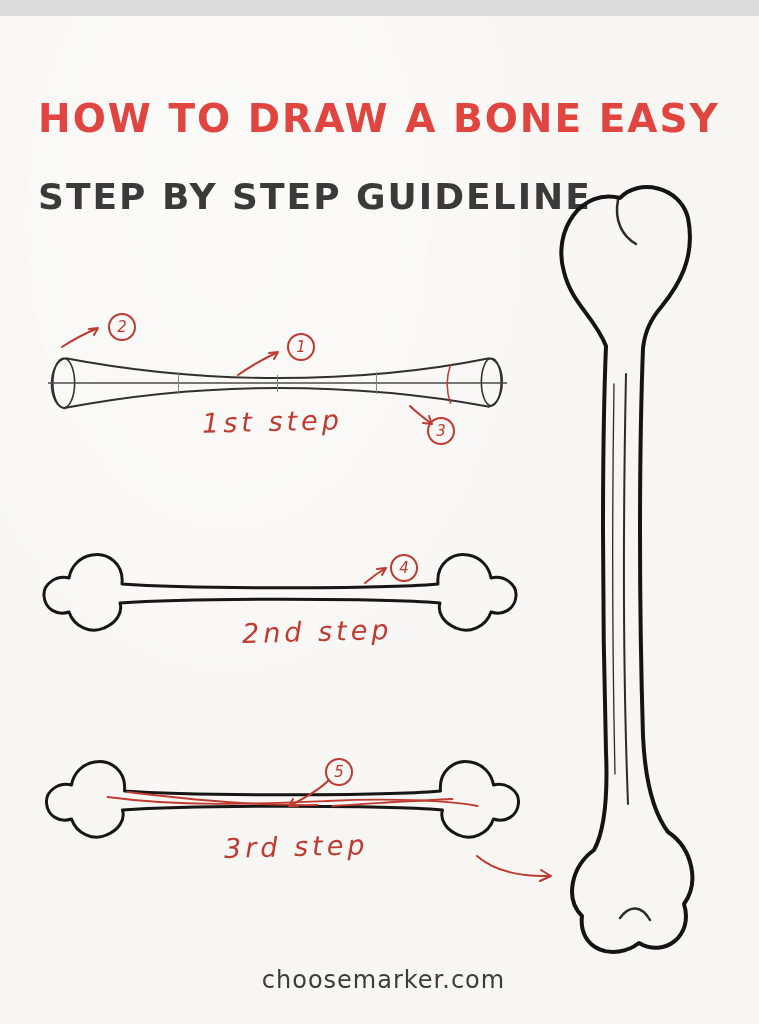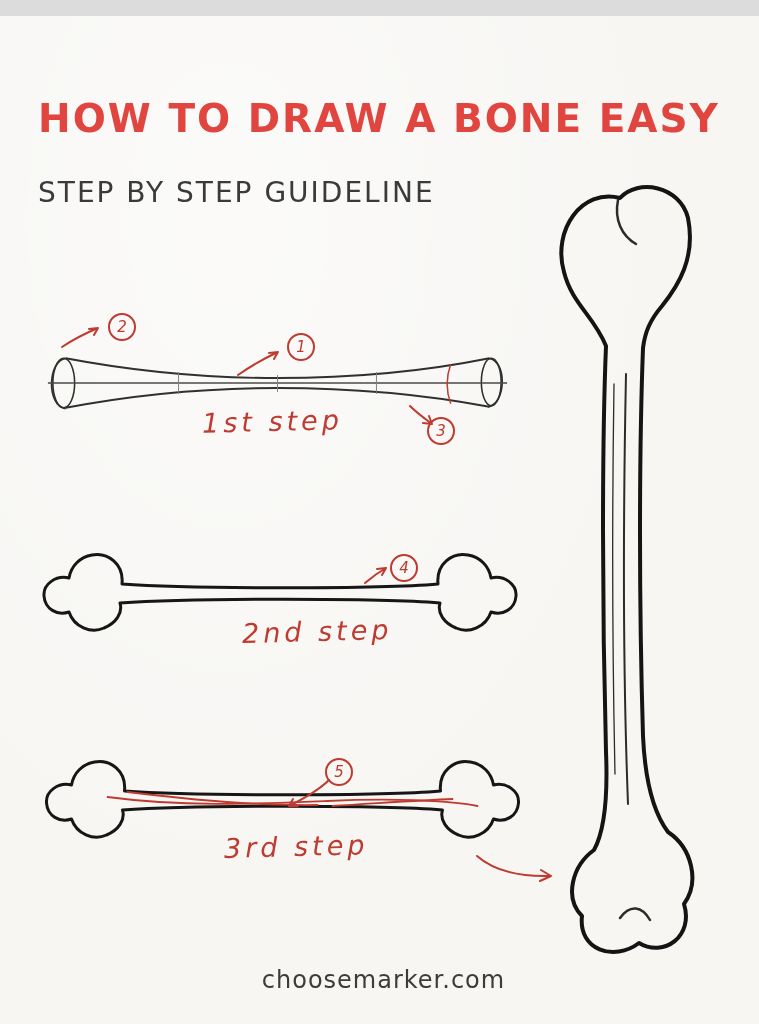--- a/index.html
+++ b/index.html
@@ -18,21 +18,21 @@
     overflow:hidden;
     font-family:"DejaVu Sans", sans-serif;
   }
   .page-title{
     position:absolute;left:38px;top:80px;margin:0;
     font-size:39px;font-weight:bold;letter-spacing:2px;
     color:var(--title-red);white-space:nowrap;
   }
   .page-subtitle{
     position:absolute;left:38px;top:160px;margin:0;
-    font-size:28px;font-weight:400;letter-spacing:2px;
+    font-size:36px;font-weight:700;letter-spacing:2px;
     color:#3a3a3a;white-space:nowrap;
   }
   .bone-svg{position:absolute;}
   .bone-svg path, .bone-svg ellipse, .bone-svg line{fill:none;}
   .step-label{
     position:absolute;
     color:var(--annotation-red);
     font-size:27px;font-style:italic;font-weight:500;
     letter-spacing:4px;white-space:nowrap;
     transform:rotate(-1.5deg);

